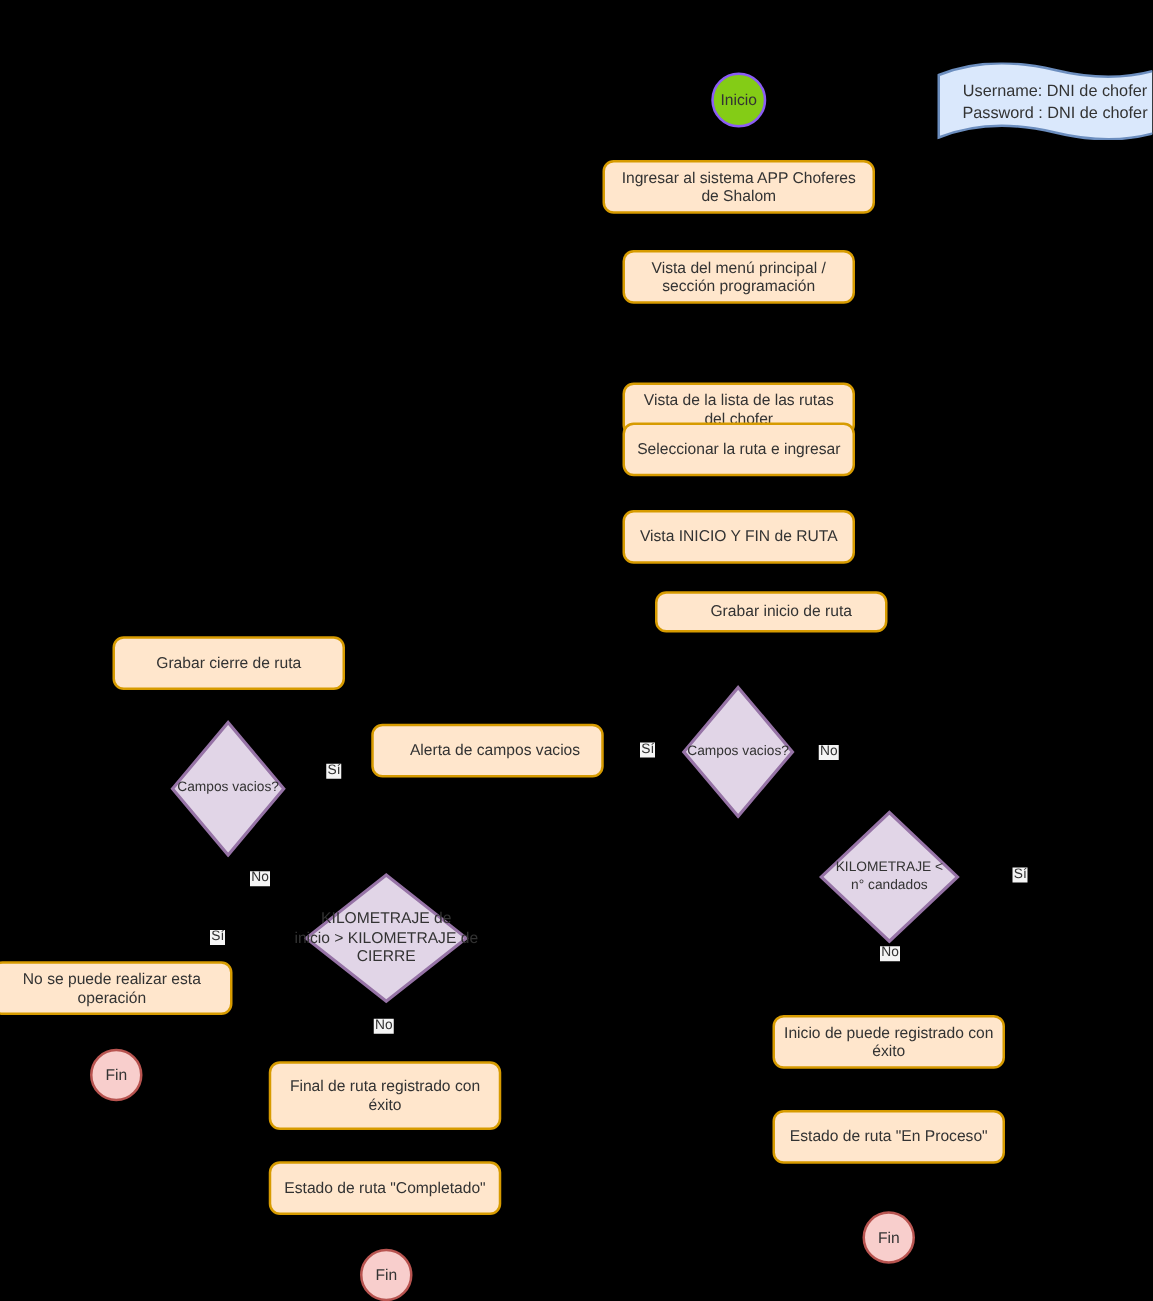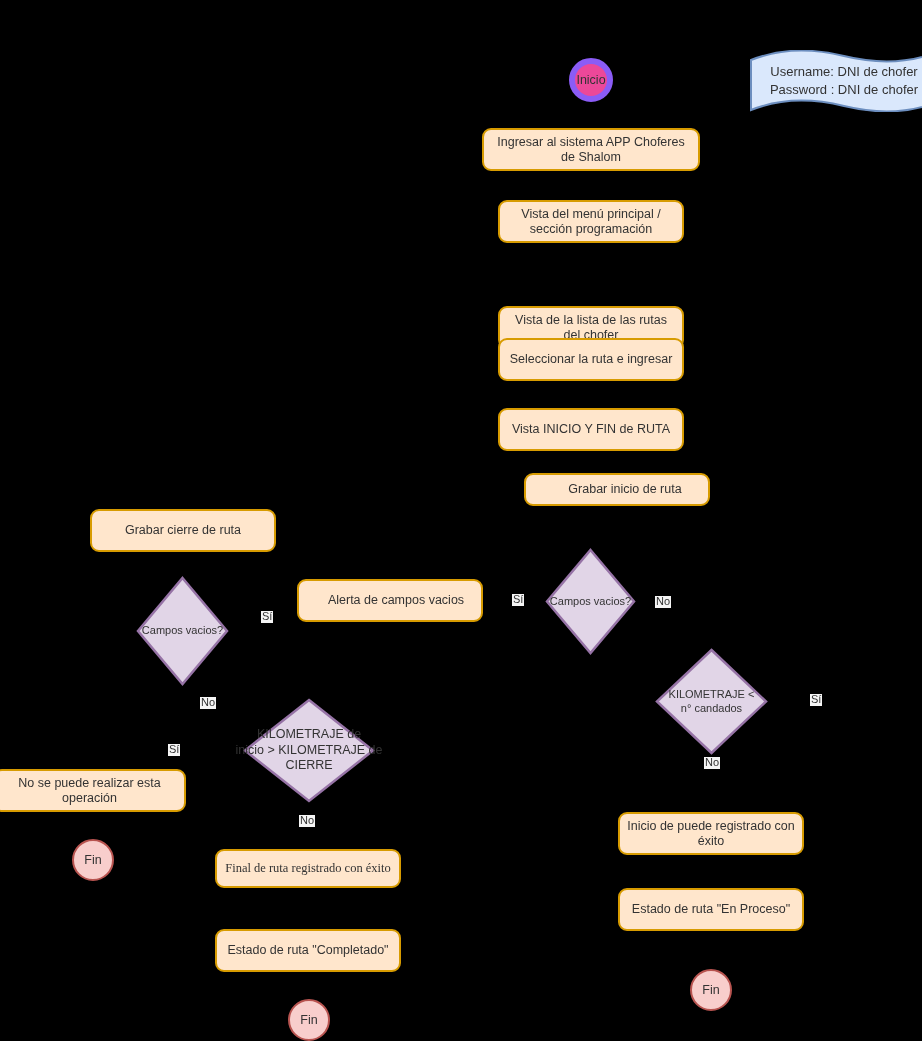--- a/index.html
+++ b/index.html
@@ -55,22 +55,22 @@
     z-index: 2;
     text-align: center;
     color: #333333;
     font-size: 11px;
     line-height: 1.25;
     white-space: nowrap;
   }
 
   
   .start {
-    background: #ec4899;
-    border: 6px solid #8b5cf6;
+    background: #84cc16;
+    border: 2px solid #8b5cf6;
     border-radius: 50%;
     font-size: 12.5px;
   }
 
   
   .end {
     background: #f8cecc;
     border: 2px solid #b85450;
     border-radius: 50%;
     font-size: 12.5px;
@@ -236,21 +236,21 @@
   </div>
 
   <div class="node process" style="left:-7px; top:769px; width:193px; height:43px;">
     <span>No se puede realizar esta operación</span>
   </div>
 
   <div class="node end" style="left:72px; top:839px; width:42px; height:42px;">
     <span>Fin</span>
   </div>
 
-  <div class="node process" style="left:215px; top:849px; width:186px; height:39px;font-family:Liberation Serif, serif;">
+  <div class="node process" style="left:215px; top:849px; width:186px; height:55px;">
     <span>Final de ruta registrado con éxito</span>
   </div>
 
   <div class="node process" style="left:215px; top:929px; width:186px; height:43px;">
     <span>Estado de ruta "Completado"</span>
   </div>
 
   <div class="node end" style="left:288px; top:999px; width:42px; height:42px;">
     <span>Fin</span>
   </div>

